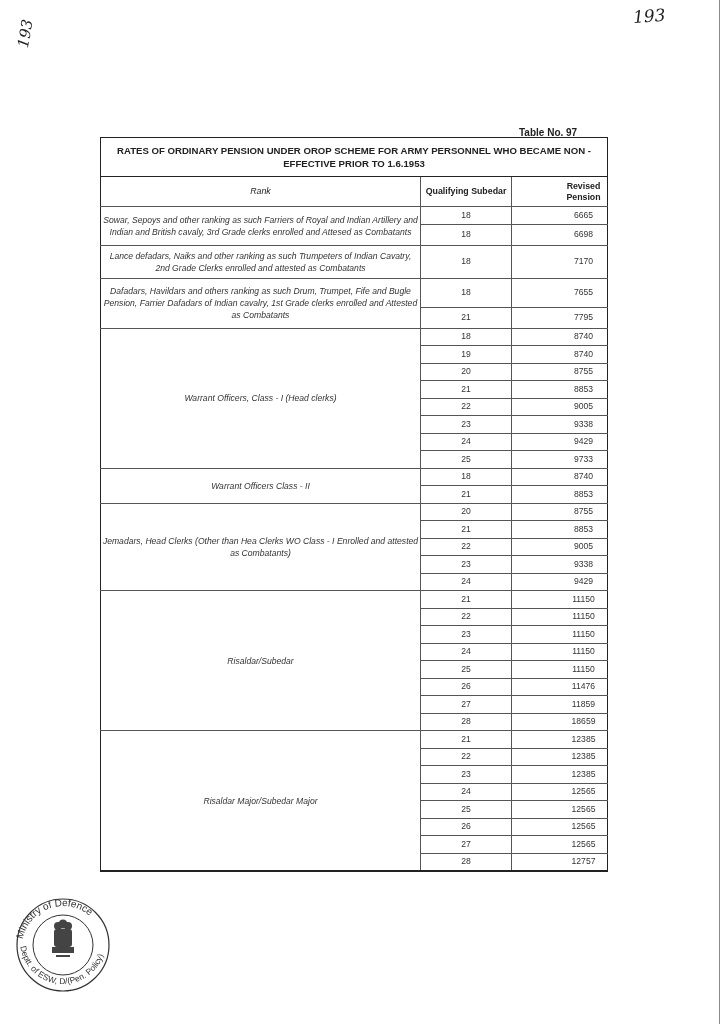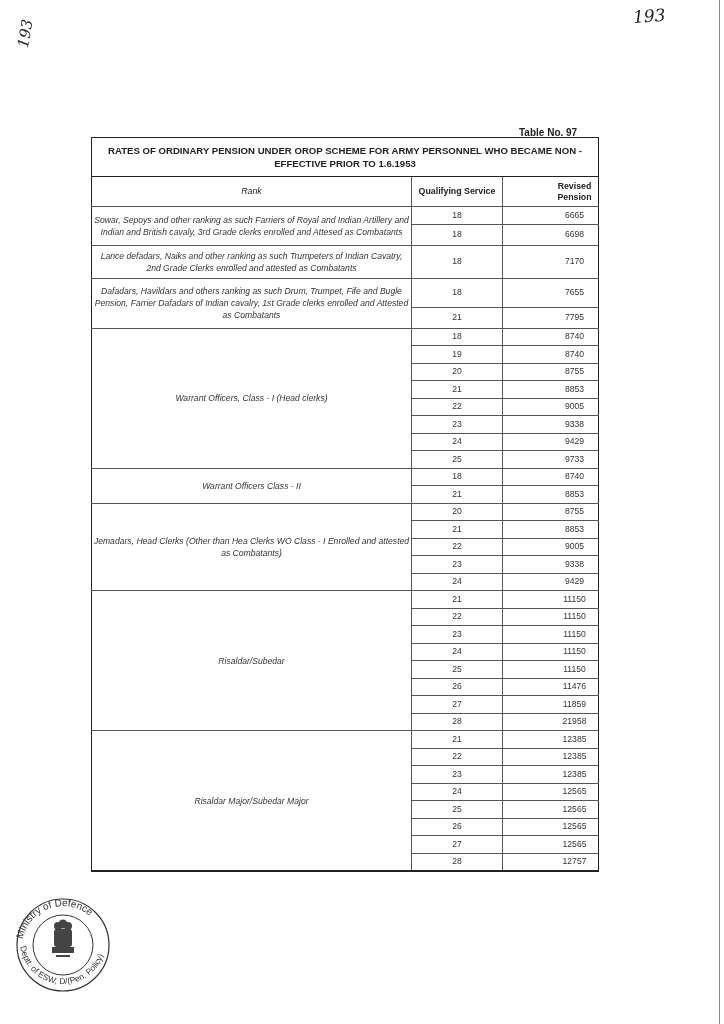--- a/index.html
+++ b/index.html
@@ -14,21 +14,21 @@
   }
   .page-num-side {
     position: absolute; left: 14px; top: 46px; font-family: "DejaVu Serif", serif; font-style: italic;
     font-size: 15px; color: #222; transform: rotate(-80deg); transform-origin: left top;
     width: 30px; height: 16px;
   }
   .table-no {
     position: absolute; left: 519px; top: 108px; font-size: 10px; font-weight: bold; color: #222; margin-top: 19px;
   }
   table.pension {
-    position: absolute; left: 91px; top: 137px; width: 507px; border-collapse: collapse;
+    position: absolute; left: 100px; top: 137px; width: 507px; border-collapse: collapse;
     font-size: 8.6px; color: #333; table-layout: fixed;
   }
   table.pension td, table.pension th {
     border: 1px solid #555; padding: 0; text-align: center; vertical-align: middle; line-height: 11px;
   }
   table.pension .title-cell {
     border: 1.5px solid #222; font-weight: bold; font-size: 9.6px; height: 38px; color: #222; line-height: 13px;
     padding: 0 4px;
   }
   table.pension th.hdr { font-weight: bold; height: 29px; font-size: 8.8px; color: #222; }
@@ -60,21 +60,21 @@
     <col style="width:320px">
     <col style="width:91px">
     <col style="width:96px">
   </colgroup>
   <thead>
     <tr>
       <th colspan="3" class="title-cell">RATES OF ORDINARY PENSION UNDER OROP SCHEME FOR ARMY PERSONNEL WHO BECAME NON - EFFECTIVE PRIOR TO 1.6.1953</th>
     </tr>
     <tr>
       <th class="hdr rank outer-left">Rank</th>
-      <th class="hdr">Qualifying Service</th>
+      <th class="hdr">Qualifying Subedar</th>
       <th class="hdr outer-right">Revised Pension</th>
     </tr>
   </thead>
   <tbody id="tbody">
       <tr>
         <td class="rank outer-left" rowspan="2">Sowar, Sepoys and other ranking as such Farriers of Royal and Indian Artillery and Indian and British cavaly, 3rd Grade clerks enrolled and Attesed as Combatants</td>
         <td class="num">18</td>
         <td class="num outer-right">6665</td>
       </tr>
       <tr class="r20">
@@ -182,21 +182,21 @@
       <tr>
         <td class="num">26</td>
         <td class="num outer-right">11476</td>
       </tr>
       <tr>
         <td class="num">27</td>
         <td class="num outer-right">11859</td>
       </tr>
       <tr>
         <td class="num">28</td>
-        <td class="num outer-right">21958</td>
+        <td class="num outer-right">18659</td>
       </tr>
       <tr>
         <td class="rank outer-left" rowspan="8" style="border-bottom: 2px solid rgb(34, 34, 34);">Risaldar Major/Subedar Major</td>
         <td class="num">21</td>
         <td class="num outer-right">12385</td>
       </tr>
       <tr>
         <td class="num">22</td>
         <td class="num outer-right">12385</td>
       </tr>

